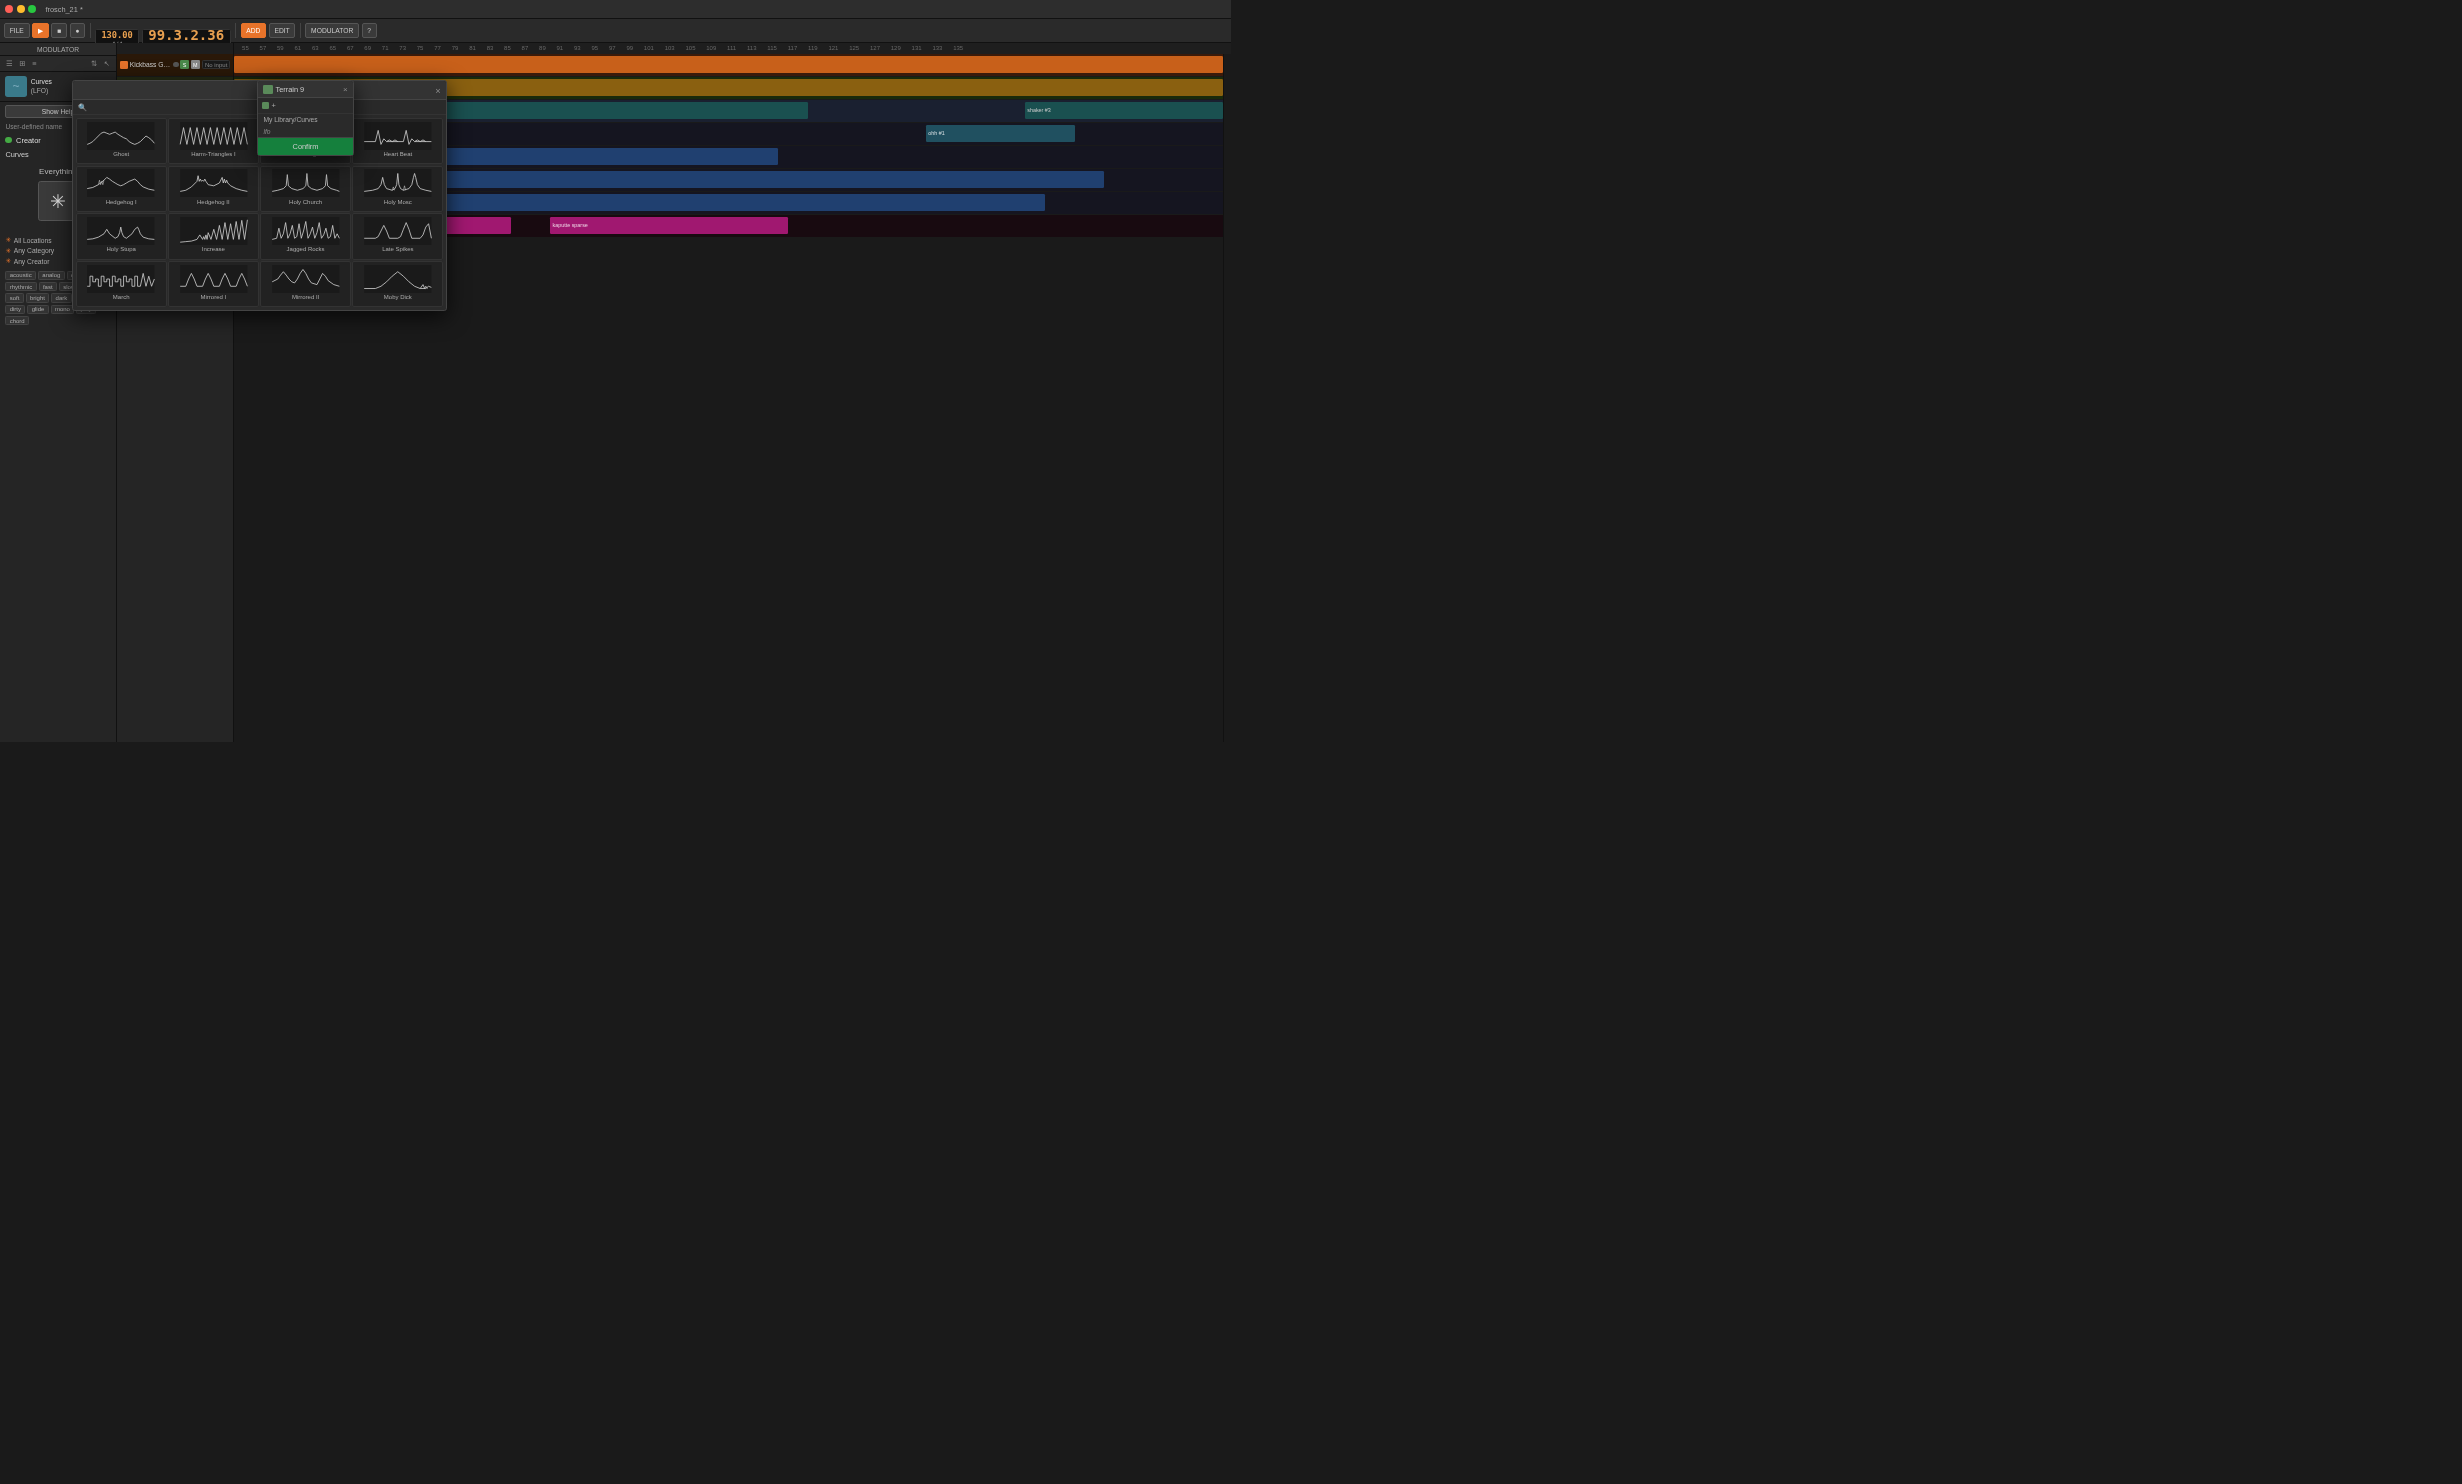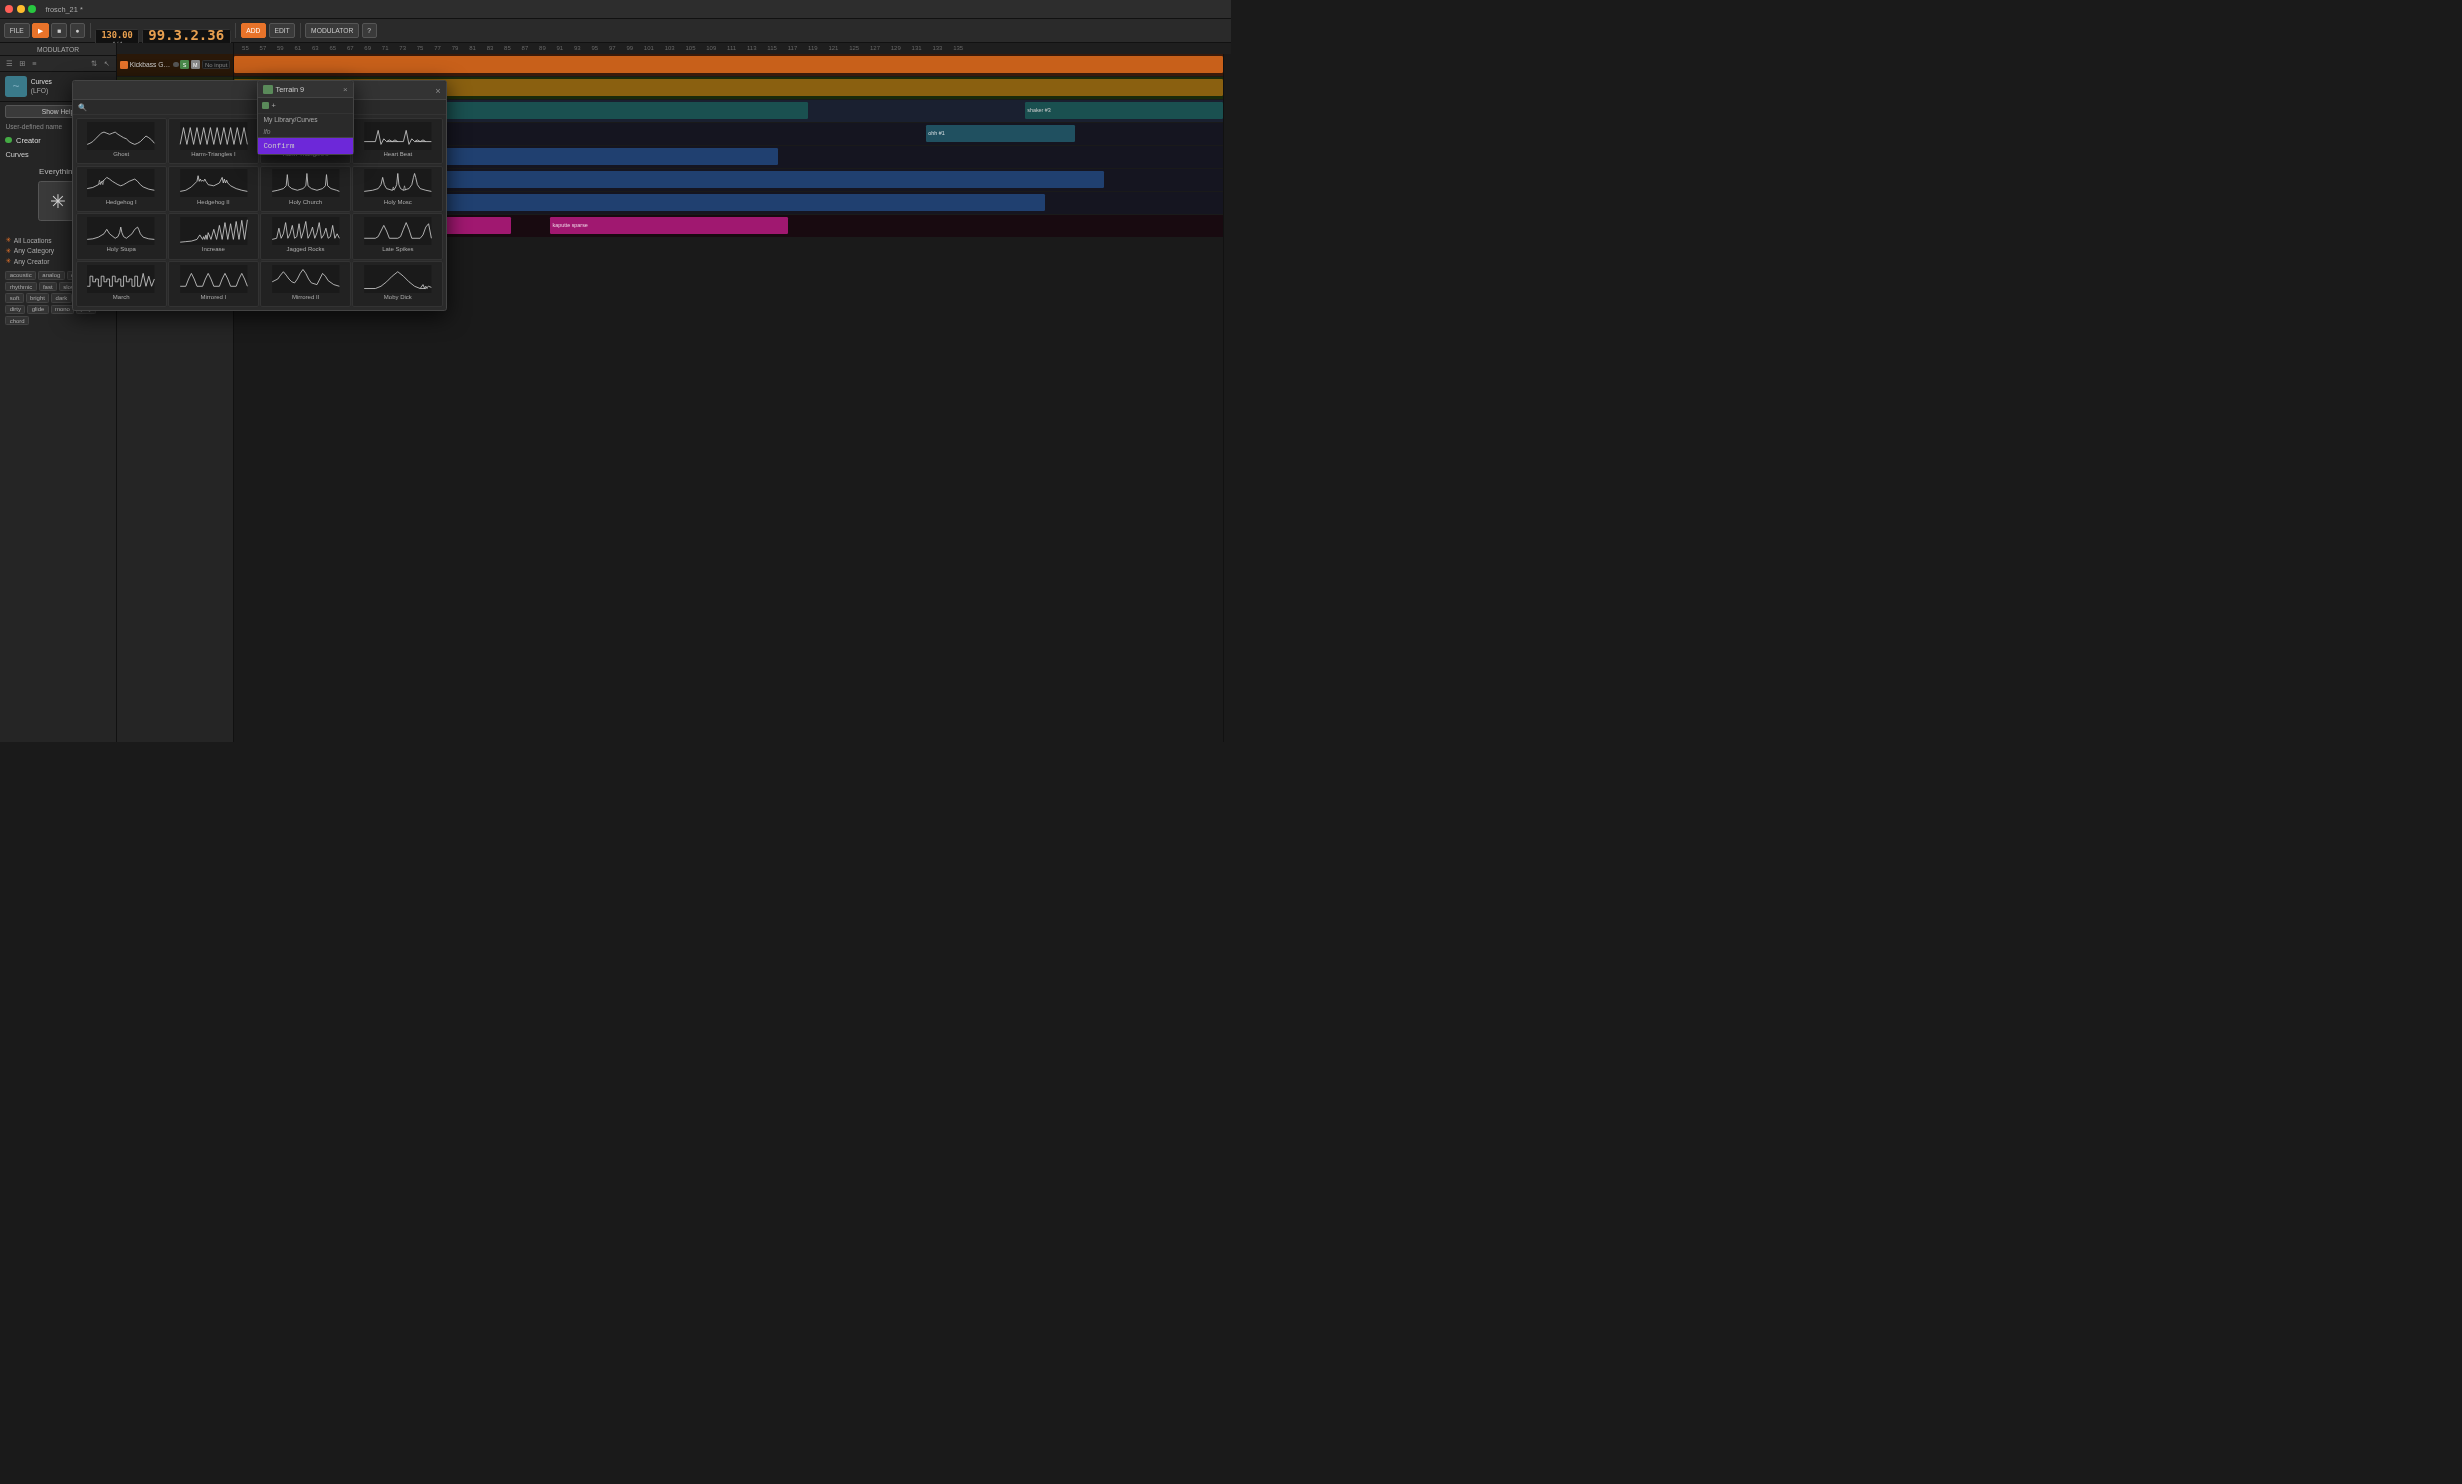--- a/index.html
+++ b/index.html
@@ -327,25 +327,25 @@
     .terrain-dot { width: 6.7px; height: 6.7px; background: #5a8a5a; border-radius: 1.3px; }
     .terrain-add { color: #aaa; cursor: pointer; }
     .terrain-path { color: #aaa; font-size: 6.7px; padding: 2.7px 5.4px; }
     .terrain-input {
       padding: 2px 5.4px;
       font-size: 6.7px;
       color: #888;
       font-style: italic;
     }
     .terrain-confirm {
-      background: #6d28d9;
+      background: #15803d;
       border-top: 0.7px solid #444;
       padding: 4px 5.4px;
+      text-align: center;
       cursor: pointer;
-      font-family: Liberation Mono, monospace;
     }
     .terrain-confirm-btn {
       color: #ccc;
       font-size: 7.4px;
     }
 
     
     .bottom-panel {
       height: 124px;
       background: #1e1e1e;

